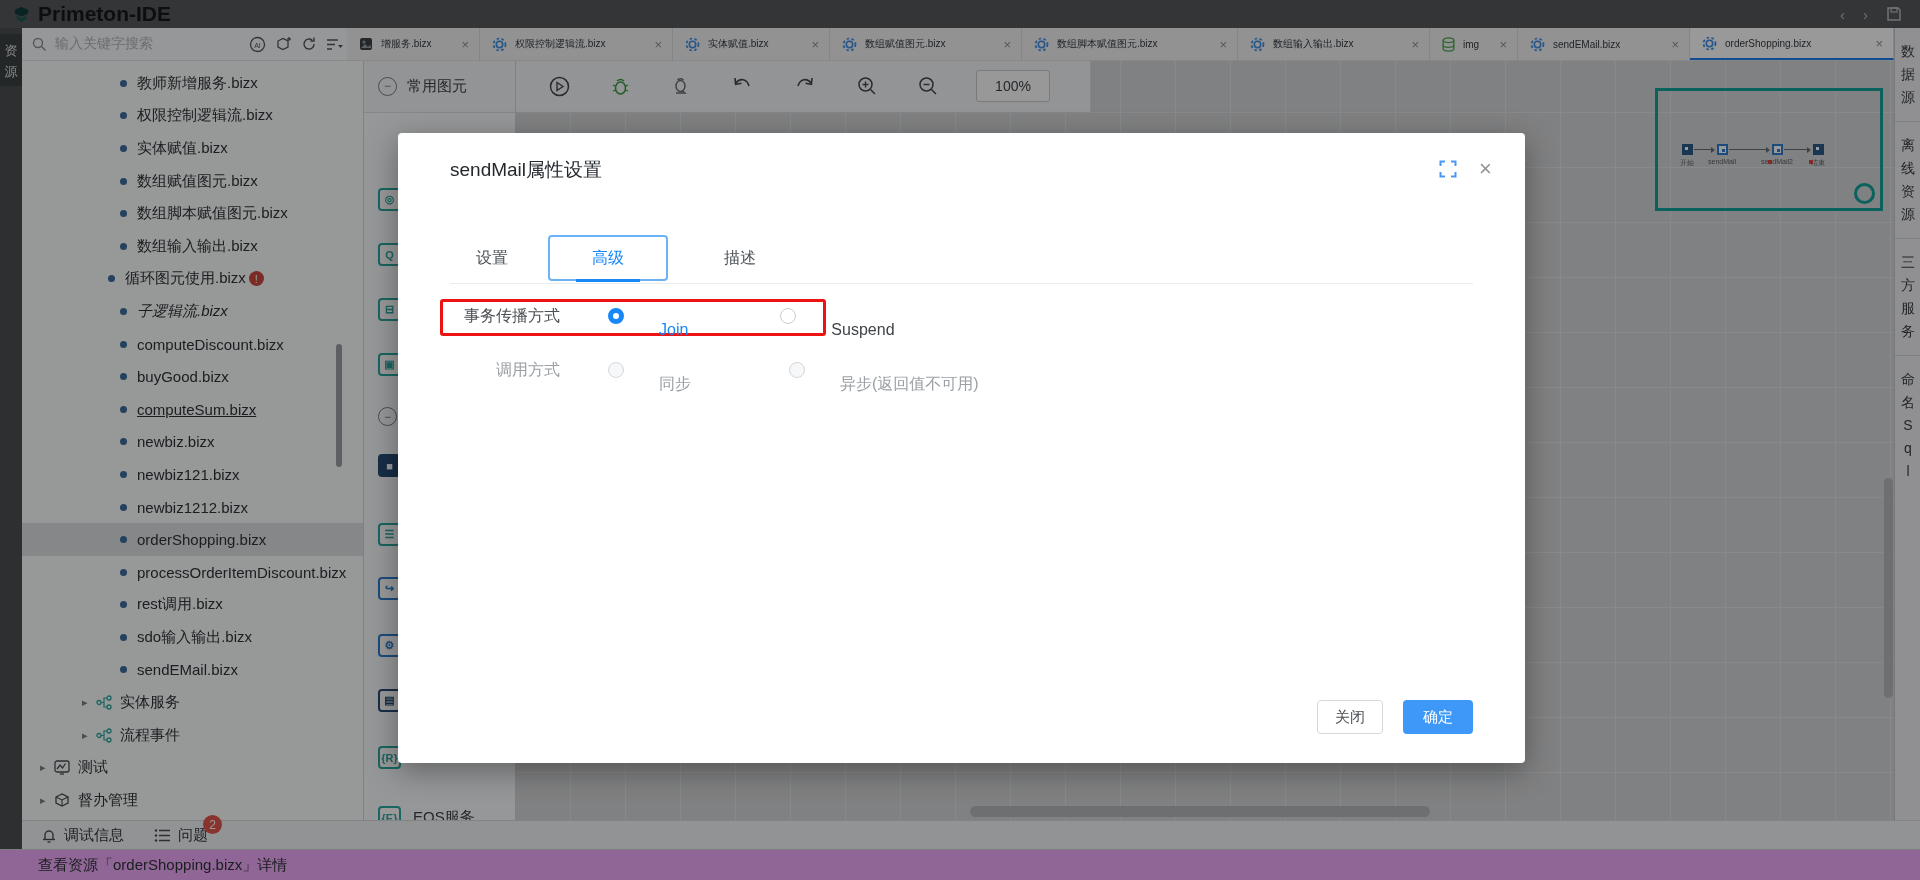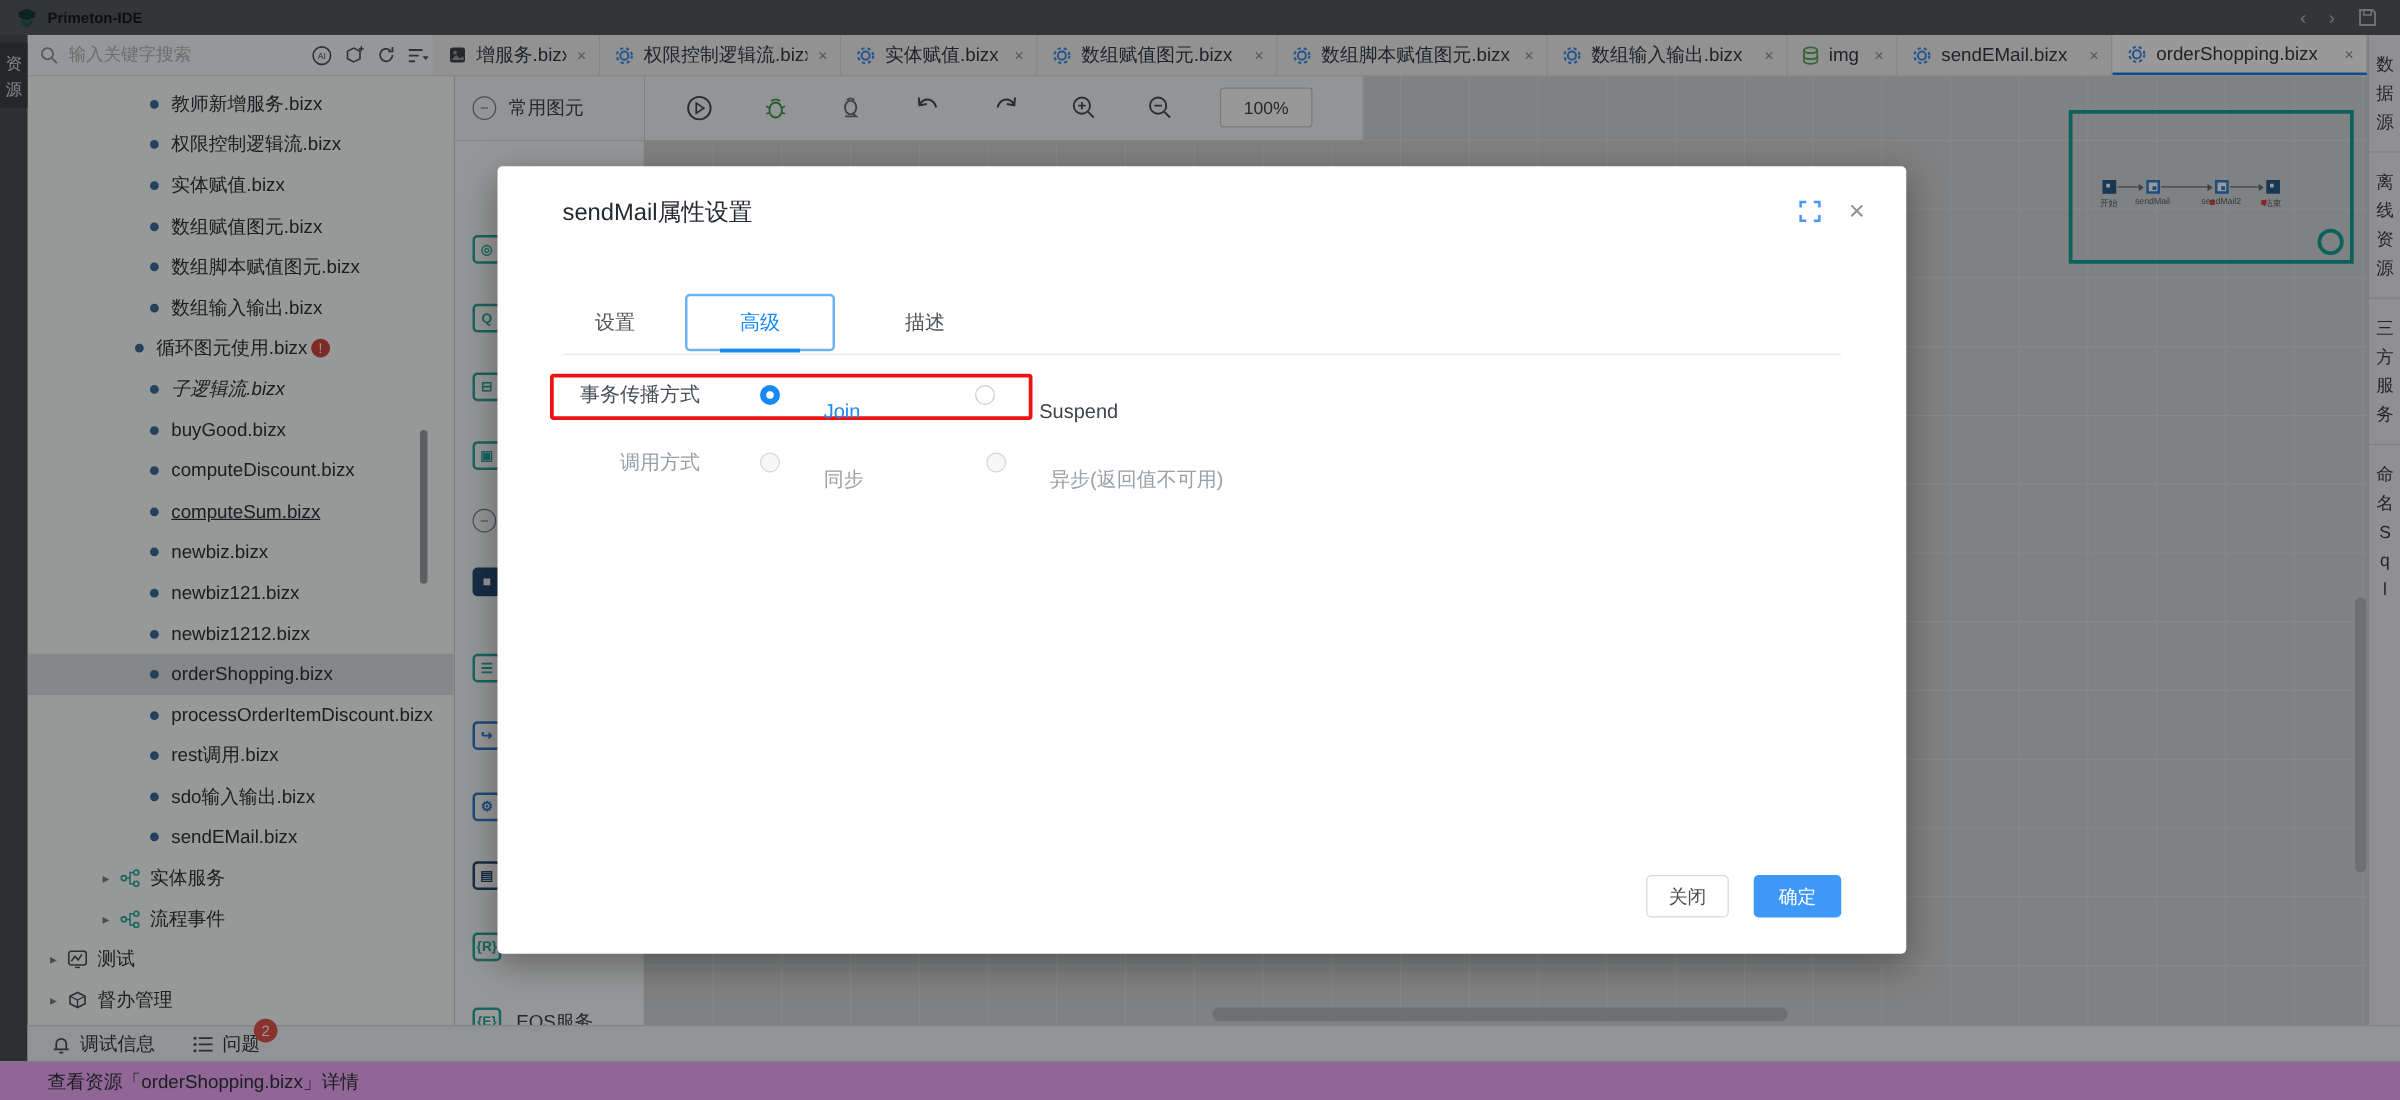--- a/index.html
+++ b/index.html
@@ -3,40 +3,40 @@
 <meta charset="utf-8">
 <style>
   html,body{margin:0;padding:0;background:#222;}
   #app{position:relative;width:1920px;height:880px;overflow:hidden;
        font-family:"Liberation Sans",sans-serif;background:#d5d7d9;
        -webkit-font-smoothing:antialiased;}
   
   .titlebar{position:absolute;left:0;top:0;width:1920px;height:28px;background:#55595c;
             display:flex;align-items:center;z-index:10;}
   .logo{width:17px;height:17px;margin-left:13px;}
-  .apptitle{margin-left:8px;font-size:12px;font-weight:700;color:#17181a;}
+  .apptitle{margin-left:8px;font-size:21px;font-weight:700;color:#17181a;}
   .tb-icons{position:absolute;right:18px;top:0;height:28px;display:flex;align-items:center;gap:18px;}
   .tb-ic{color:#b9bdc1;font-size:15px;line-height:1;cursor:pointer;}
   
   .leftstrip{position:absolute;left:0;top:28px;width:22px;height:821px;background:#4b4f52;z-index:9;}
   .leftstrip .active-seg{position:absolute;left:0;top:6px;width:22px;height:52px;background:#3d4144;}
   .vlabel{position:relative;display:flex;flex-direction:column;align-items:center;padding-top:12px;
           font-size:13px;color:#dde0e3;line-height:21px;}
   
   .searchrow{position:absolute;left:22px;top:28px;width:325px;height:32px;background:#fbfcfd;
              border-bottom:1px solid #e2e4e6;display:flex;align-items:center;z-index:8;}
   .searchrow .mag{margin-left:10px;}
   .searchph{margin-left:8px;font-size:14px;color:#b3b6ba;flex:1;}
   .srch-ics{display:flex;align-items:center;gap:9px;margin-right:4px;}
   
   .tabbar{position:absolute;left:347px;top:28px;width:1547px;height:32px;background:#f3f4f6;
           display:flex;z-index:8;border-bottom:1px solid #e0e2e4;}
   .etab{position:relative;height:32px;display:flex;align-items:center;box-sizing:border-box;
         border-right:1px solid #dcdee0;padding:0 10px 0 12px;cursor:pointer;overflow:hidden;}
-  .etab .lbl{font-size:15px;color:#363b41;margin:0 8px;white-space:nowrap;overflow:hidden;}
+  .etab .lbl{font-size:10px;color:#363b41;margin:0 8px;white-space:nowrap;overflow:hidden;}
   .etab .x{font-size:13px;color:#8d9196;margin-left:auto;}
   .etab.active{background:#ffffff;border-bottom:2px solid #1b7ff0;}
   
   .treepanel{position:absolute;left:22px;top:60px;width:342px;height:760px;background:#fcfdfe;
              border-right:1px solid #d4d6d8;z-index:7;overflow:hidden;padding-top:7px;box-sizing:border-box;}
   .trow{height:32.6px;display:flex;align-items:center;font-size:15px;color:#303438;cursor:pointer;white-space:nowrap;}
   .trow.sel{background:#dfe1e3;}
   .bullet{width:7px;height:7px;border-radius:50%;background:#3c6d9c;margin-right:10px;flex:0 0 auto;}
   .arrow{color:#7b8085;font-size:11px;width:14px;flex:0 0 auto;}
   .nicon{width:20px;flex:0 0 auto;margin-right:4px;display:flex;align-items:center;}
@@ -310,25 +310,25 @@
         <span class="bullet"></span>
         <span>循环图元使用.bizx</span>
         <span class="errbadge">!</span>
       </div>
       <div class="trow" style="padding-left: 98px; font-style: italic;">
         <span class="bullet"></span>
         <span>子逻辑流.bizx</span>
       </div>
       <div class="trow" style="padding-left: 98px;">
         <span class="bullet"></span>
+        <span>computeDiscount.bizx</span>
+      </div>
+      <div class="trow" style="padding-left: 98px;">
+        <span class="bullet"></span>
         <span>buyGood.bizx</span>
-      </div>
-      <div class="trow" style="padding-left: 98px;">
-        <span class="bullet"></span>
-        <span>computeDiscount.bizx</span>
       </div>
       <div class="trow" style="padding-left: 98px; text-decoration: underline;">
         <span class="bullet"></span>
         <span>computeSum.bizx</span>
       </div>
       <div class="trow" style="padding-left: 98px;">
         <span class="bullet"></span>
         <span>newbiz.bizx</span>
       </div>
       <div class="trow" style="padding-left: 98px;">

